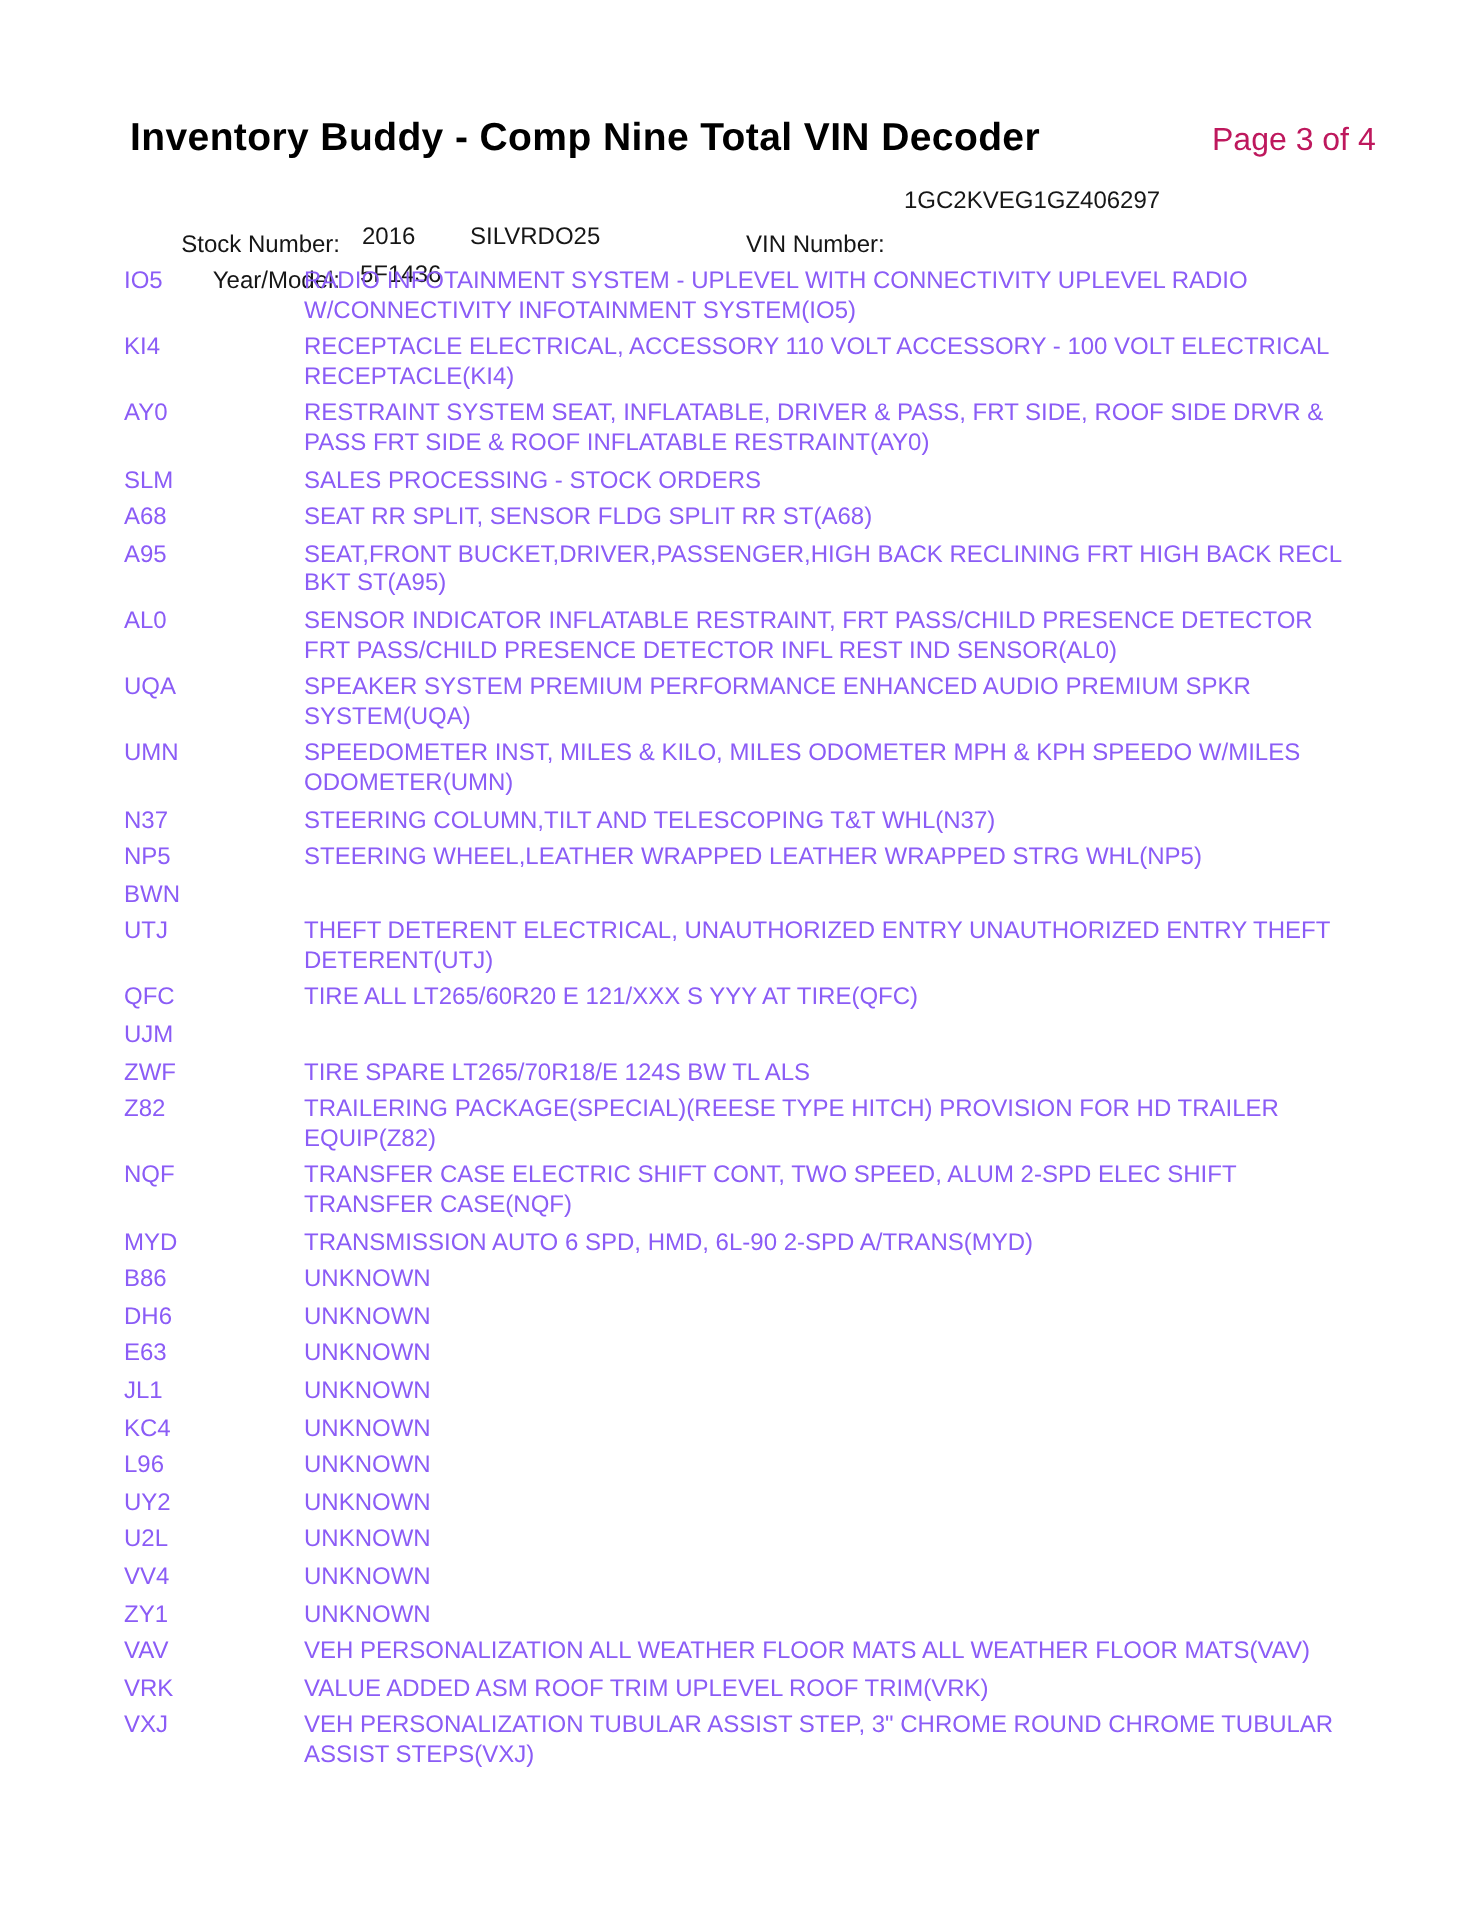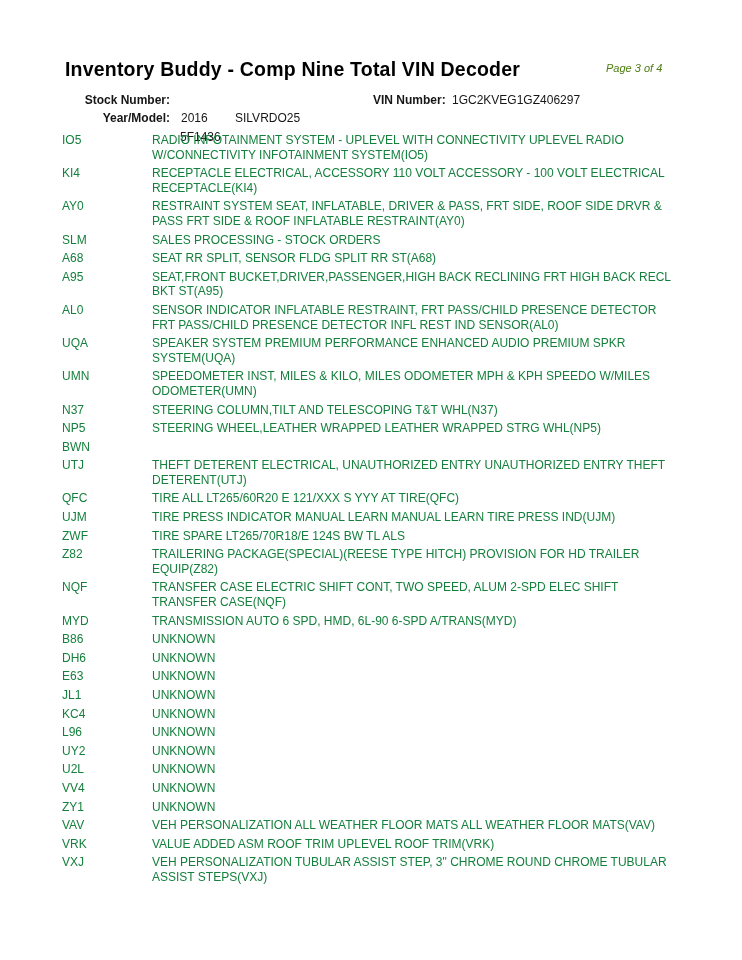--- a/index.html
+++ b/index.html
@@ -24,54 +24,53 @@
     font-size: 19.5px;
     font-weight: bold;
     color: #000000;
     letter-spacing: 0.2px;
     white-space: nowrap;
   }
   .page-indicator {
     position: absolute;
     left: 606px;
     top: 62px;
-    font-size: 11px;
-    color: #4d7c0f;
+    font-size: 16px;
+    color: #be185d;
     white-space: nowrap;
-    font-style: italic;
   }
   .meta {
     position: absolute;
     top: 0;
     left: 0;
     width: 742px;
     font-size: 12px;
     color: #161616;
   }
   .meta span { position: absolute; white-space: nowrap; }
-  .meta .lbl { font-weight: bold; }
+  .meta .lbl { font-weight: normal; margin-top: 22px; }
   .stock-label   { top: 93px;  left: 0; width: 170px; text-align: right; }
   .stock-value   { top: 93px;  left: 180px; margin-top: 37px; }
   .vin-label     { top: 93px;  left: 373px; text-align: right; }
   .vin-value     { top: 93px;  left: 452px; }
   .ym-label      { top: 111px; left: 0; width: 170px; text-align: right; }
   .ym-year       { top: 111px; left: 181px; }
   .ym-model      { top: 111px; left: 235px; }
   .options {
     position: absolute;
     top: 133px;
     left: 62px;
     width: 620px;
   }
   .opt-row {
     display: flex;
     margin-bottom: 4px;
     font-size: 12px;
     line-height: 14.6px;
-    color: #15803d;
+    color: #8b5cf6;
   }
   .opt-code {
     width: 90px;
     flex: none;
   }
   .opt-desc {
     width: 527px;
   }
 </style>
 </head>
@@ -158,41 +157,40 @@
       <span class="opt-desc">THEFT DETERENT ELECTRICAL, UNAUTHORIZED ENTRY UNAUTHORIZED ENTRY THEFT DETERENT(UTJ)</span>
     </div>
 
     <div class="opt-row">
       <span class="opt-code">QFC</span>
       <span class="opt-desc">TIRE ALL LT265/60R20 E 121/XXX S YYY AT TIRE(QFC)</span>
     </div>
 
     <div class="opt-row">
       <span class="opt-code">UJM</span>
-      <span class="opt-desc">TIRE PRESS INDICATOR MANUAL LEARN MANUAL LEARN TIRE PRESS IND(UJM)</span>
     </div>
 
     <div class="opt-row">
       <span class="opt-code">ZWF</span>
       <span class="opt-desc">TIRE SPARE LT265/70R18/E 124S BW TL ALS</span>
     </div>
 
     <div class="opt-row">
       <span class="opt-code">Z82</span>
       <span class="opt-desc">TRAILERING PACKAGE(SPECIAL)(REESE TYPE HITCH) PROVISION FOR HD TRAILER EQUIP(Z82)</span>
     </div>
 
     <div class="opt-row">
       <span class="opt-code">NQF</span>
       <span class="opt-desc">TRANSFER CASE ELECTRIC SHIFT CONT, TWO SPEED, ALUM 2-SPD ELEC SHIFT TRANSFER CASE(NQF)</span>
     </div>
 
     <div class="opt-row">
       <span class="opt-code">MYD</span>
-      <span class="opt-desc">TRANSMISSION AUTO 6 SPD, HMD, 6L-90 6-SPD A/TRANS(MYD)</span>
+      <span class="opt-desc">TRANSMISSION AUTO 6 SPD, HMD, 6L-90 2-SPD A/TRANS(MYD)</span>
     </div>
 
     <div class="opt-row">
       <span class="opt-code">B86</span>
       <span class="opt-desc">UNKNOWN</span>
     </div>
 
     <div class="opt-row">
       <span class="opt-code">DH6</span>
       <span class="opt-desc">UNKNOWN</span>

